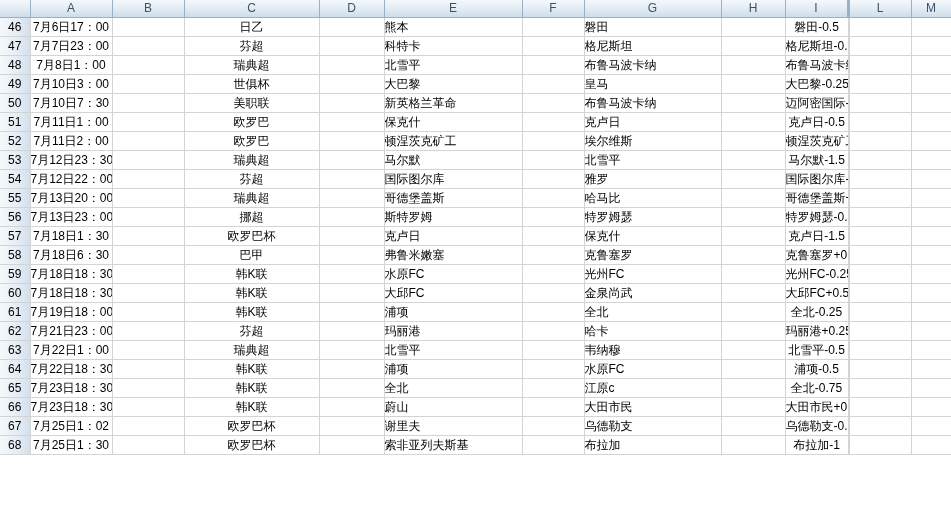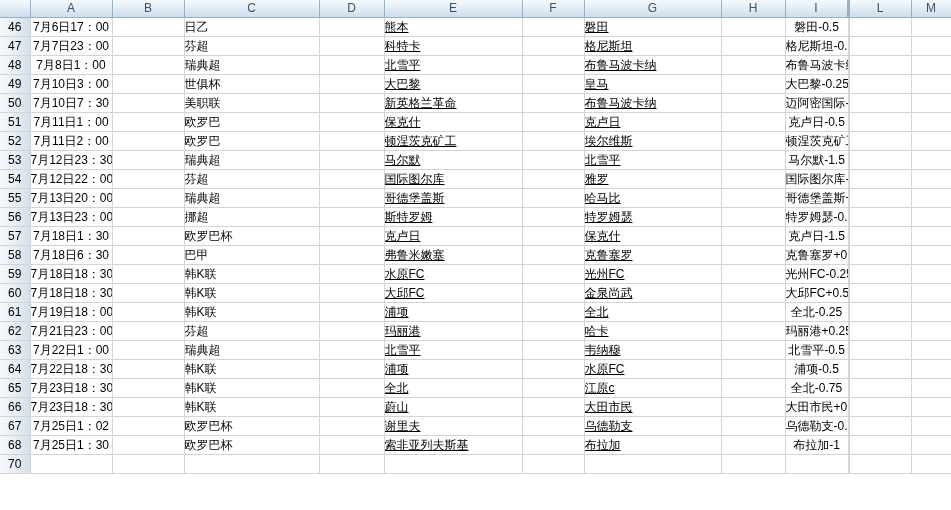--- a/index.html
+++ b/index.html
@@ -58,22 +58,22 @@
     color: #39536b;
     font-size: 12px;
     width: 30px;
     margin-top: 12px;
   }
   td.cell {
     padding-left: 3px;
     padding-right: 3px;
   }
   td.c-date { text-align: center; margin-left: 36px; }
-  td.c-league { text-align: left; }
-  td.c-team { text-align: left; text-decoration: underline; }
+  td.c-league { text-align: center; }
+  td.c-team { text-align: left; }
   td.c-handi { text-align: center; }
   td.c-result { text-align: left; }
   .red { color: #ff0000; }
   .black { color: #000000; }
 </style>
 </head>
 <body>
 
 <div id="sheet">
   <table class="grid">
@@ -450,30 +450,15 @@
           <td class="cell"></td>
           <td class="cell c-team">索非亚列夫斯基</td>
           <td class="cell"></td>
           <td class="cell c-team">布拉加</td>
           <td class="cell"></td>
           <td class="cell c-handi" colspan="2">布拉加-1</td>
           <td class="cell c-result black">黑（0-0）</td>
           <td class="cell"></td>
           <td class="cell"></td>
         </tr>
-        <tr>
-          <td class="row-head">70</td>
-          <td class="cell c-date"></td>
-          <td class="cell"></td>
-          <td class="cell c-league"></td>
-          <td class="cell"></td>
-          <td class="cell c-team"></td>
-          <td class="cell"></td>
-          <td class="cell c-team"></td>
-          <td class="cell"></td>
-          <td class="cell c-handi" colspan="2"></td>
-          <td class="cell c-result black"></td>
-          <td class="cell"></td>
-          <td class="cell"></td>
-        </tr>
       </tbody>
   </table>
 </div>
 
 </body></html>

